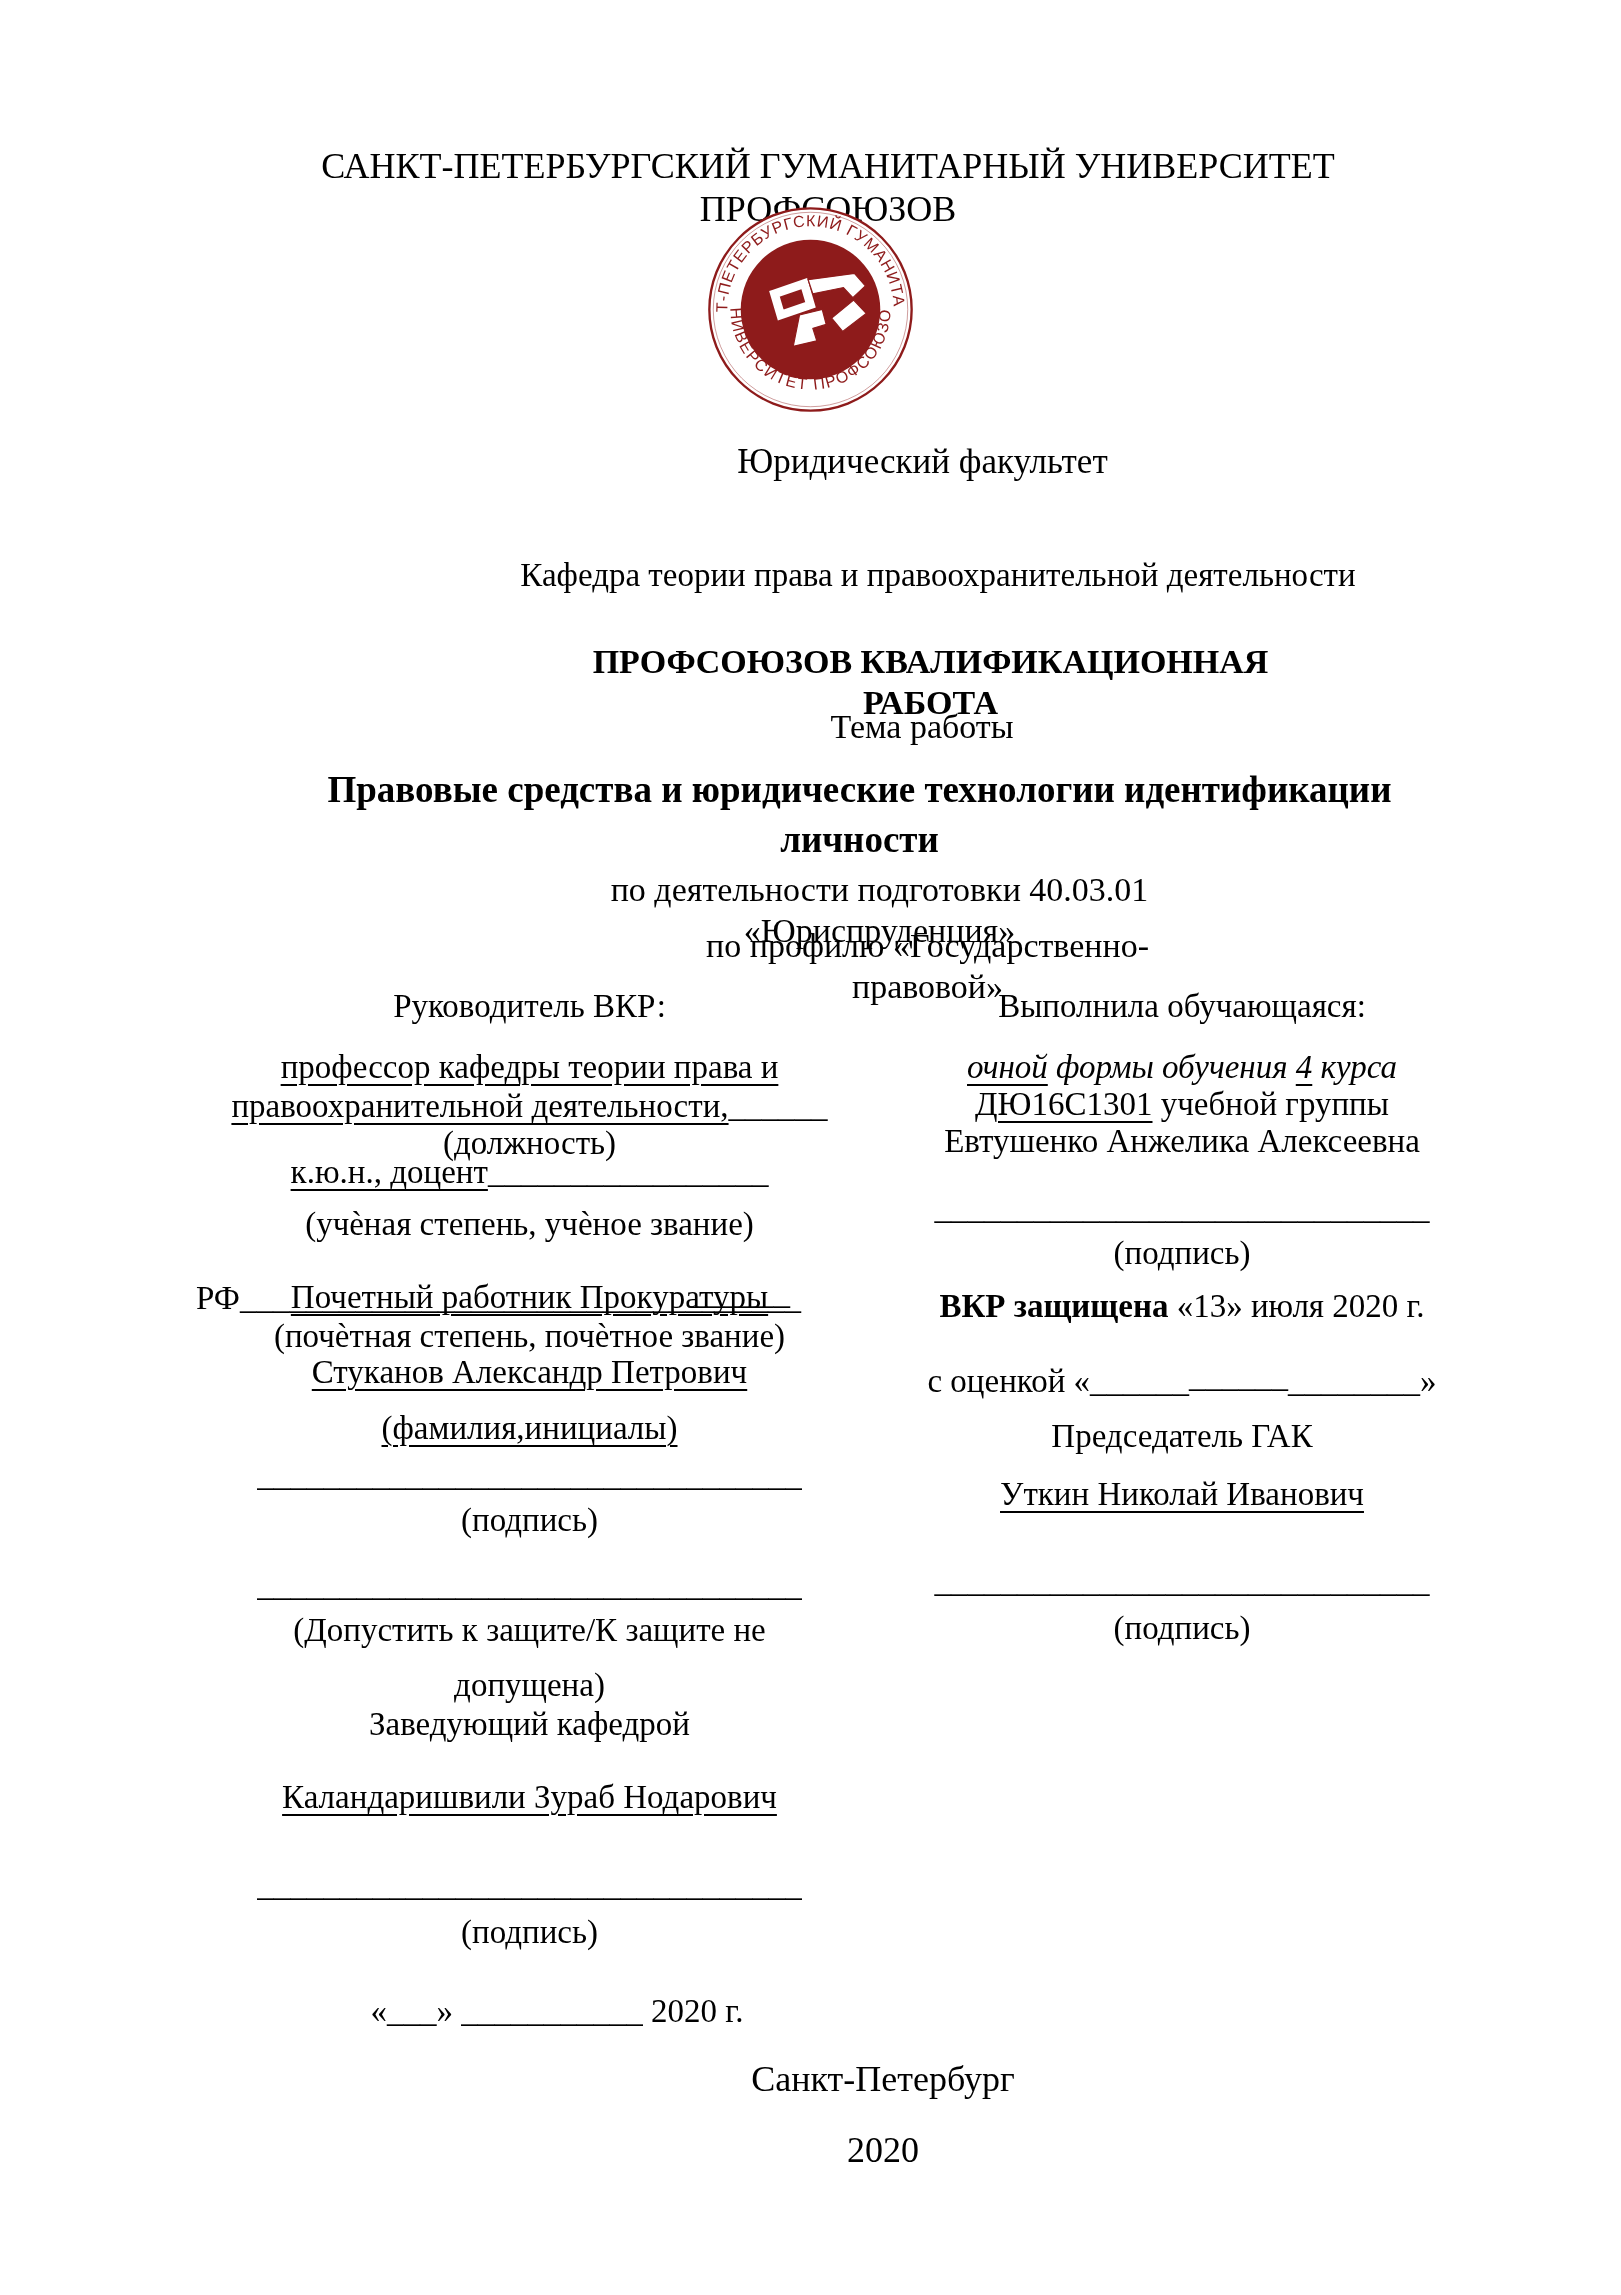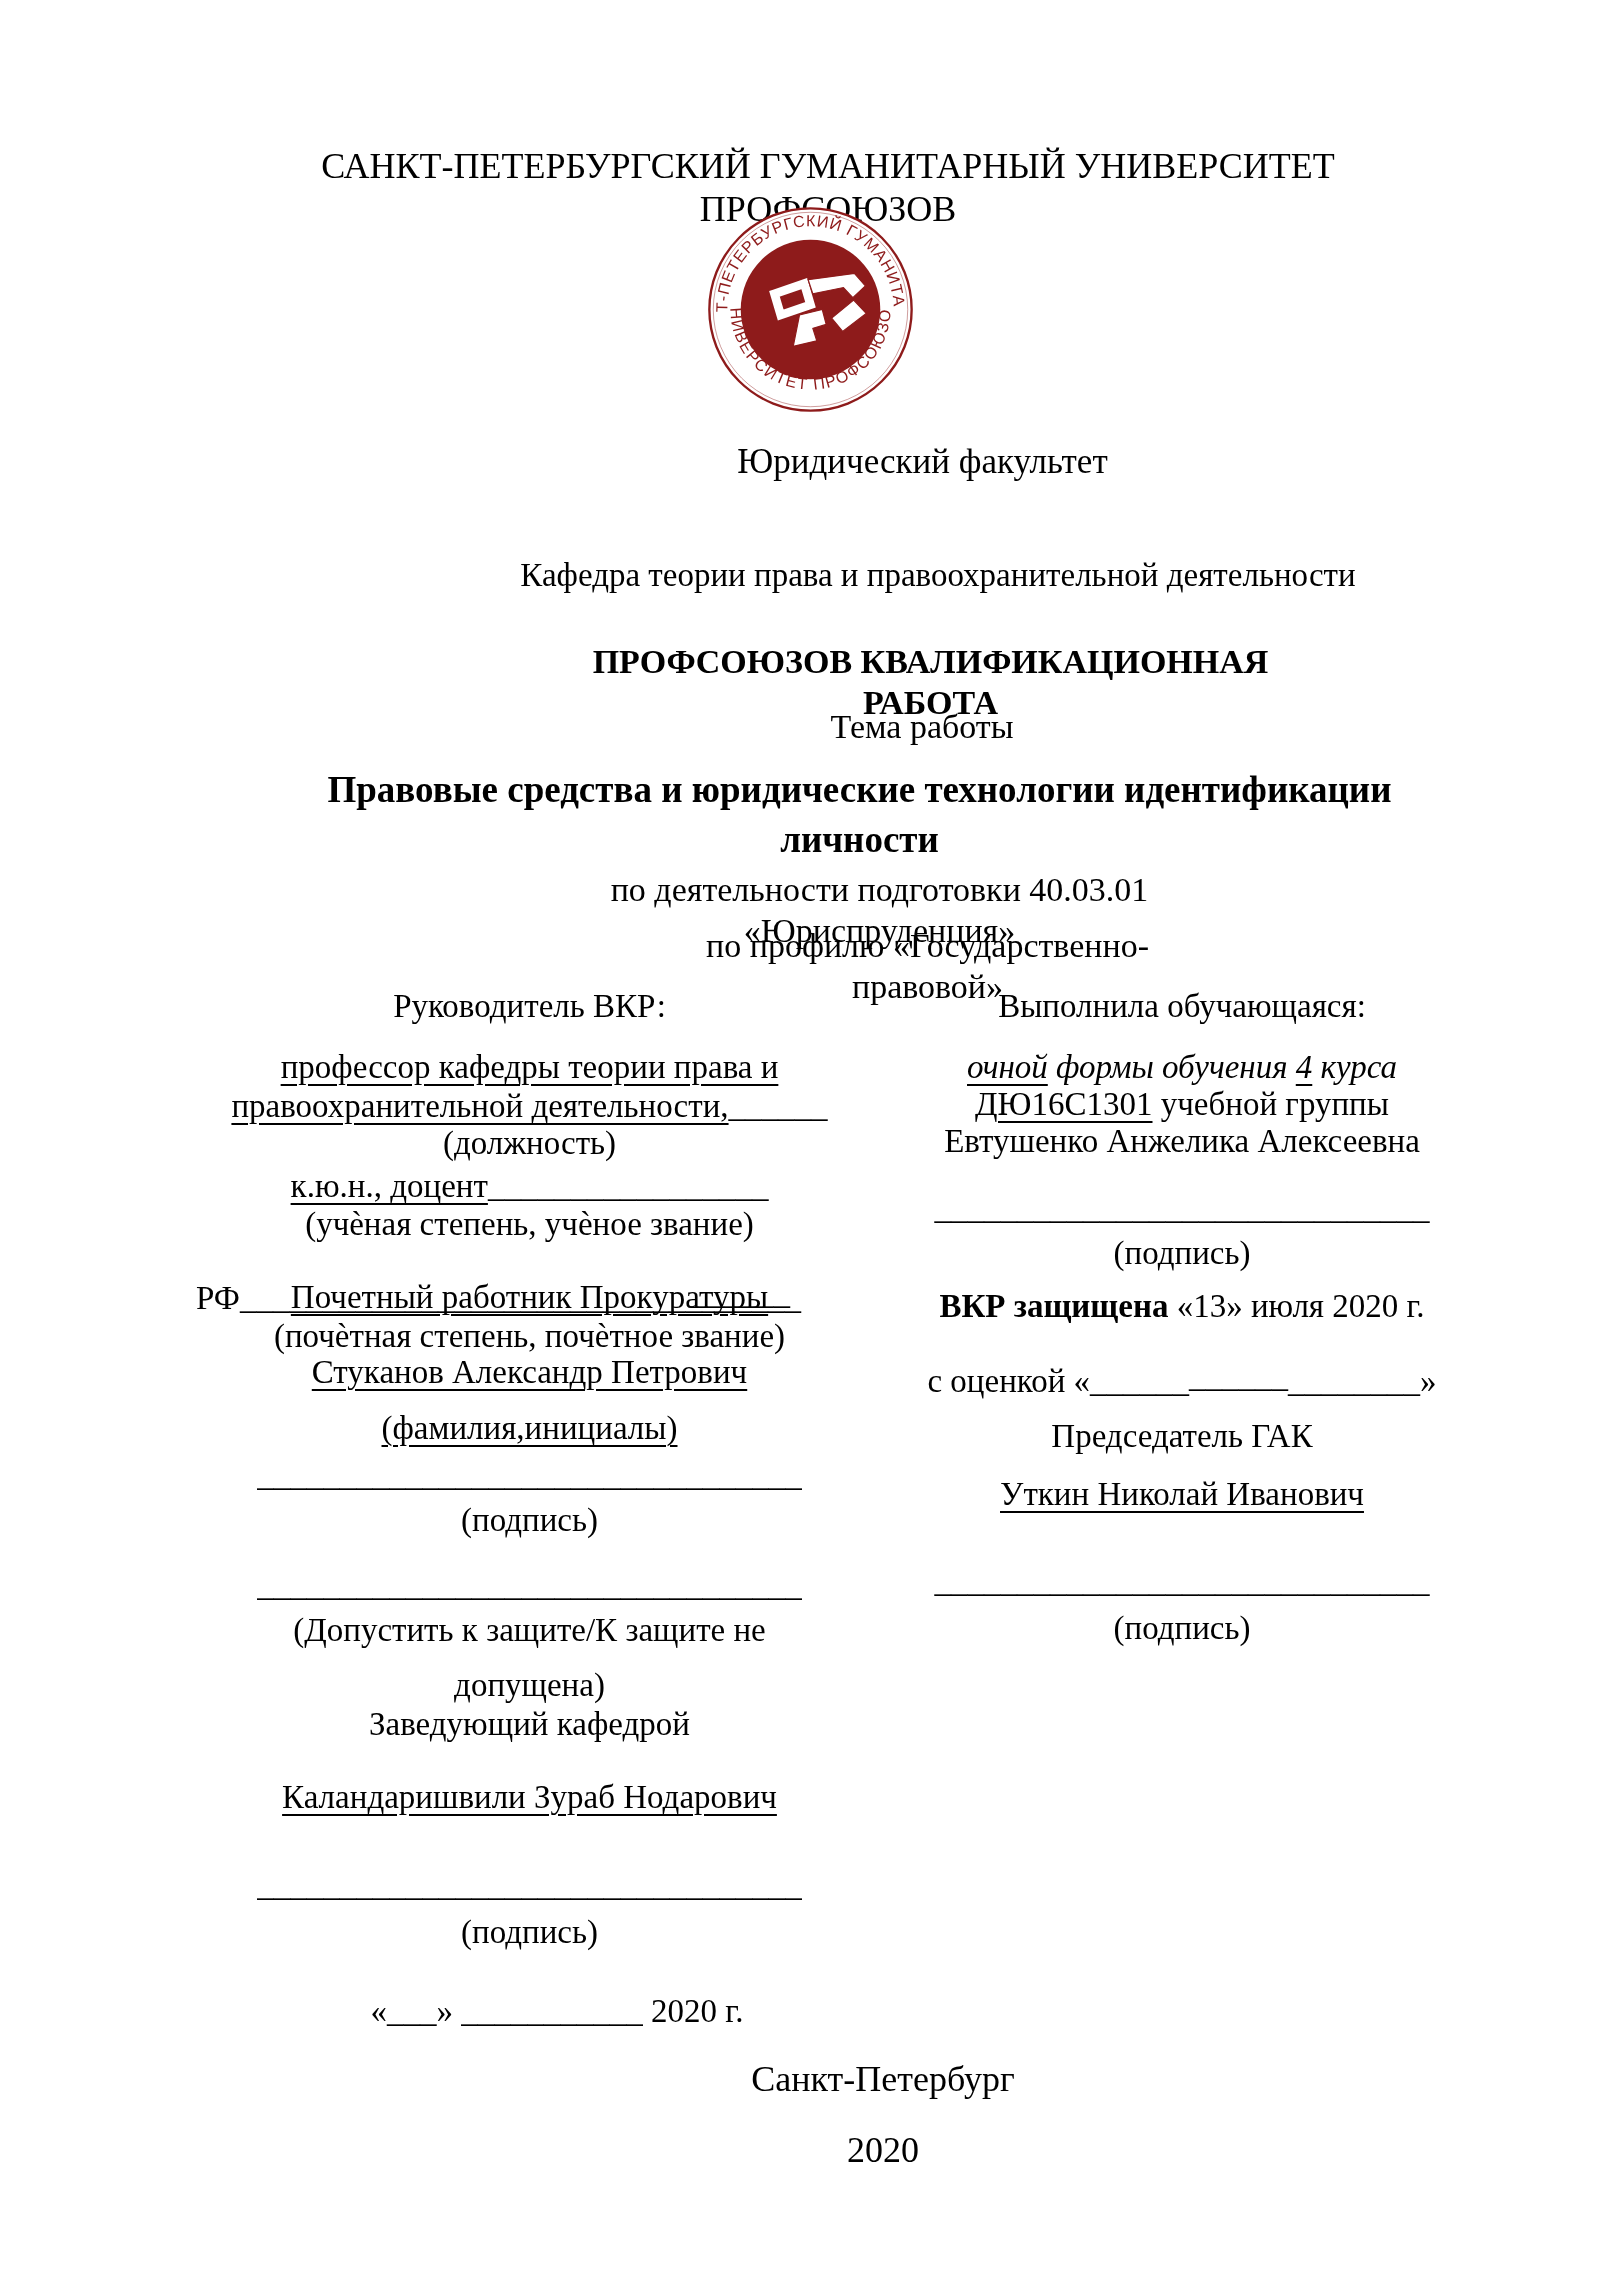--- a/index.html
+++ b/index.html
@@ -77,21 +77,21 @@
   </div>
 
   <div class="abs ctr fs43" style="top:870px;left:475px;width:809px;">по деятельности подготовки 40.03.01 «Юриспруденция»</div>
   <div class="abs ctr fs43" style="top:926px;left:634px;width:587px;">по профилю «Государственно-правовой»</div>
 
   <div id="left-col" class="col">
     <div class="line" style="top:14px;">Руководитель ВКР:</div>
     <div class="line u" style="top:75px;">профессор кафедры теории права и</div>
     <div class="line" style="top:114px;"><span class="u">правоохранительной деятельности,</span><span>______</span></div>
     <div class="line i" style="top:151px;">(должность)</div>
-    <div class="line" style="top:194px;"><span class="u">к.ю.н., доцент</span><span>_________________</span></div>
+    <div class="line" style="top:180px;"><span class="u">к.ю.н., доцент</span><span>_________________</span></div>
     <div class="line i" style="top:232px;">(учѐная степень, учѐное звание)</div>
     <div class="line u" style="top:268px;margin-top:37px;">Почетный работник Прокуратуры</div>
     <div class="line left" style="top:306px;"><span>РФ</span><span>__________________________________</span><span class="overlap">______</span></div>
     <div class="line i" style="top:344px;">(почѐтная степень, почѐтное звание)</div>
     <div class="line u" style="top:380px;">Стуканов Александр Петрович</div>
     <div class="line i u" style="top:436px;">(фамилия,инициалы)</div>
     <div class="line" style="top:483px;">_________________________________</div>
     <div class="line i" style="top:528px;">(подпись)</div>
     <div class="line" style="top:593px;">_________________________________</div>
     <div class="line i" style="top:638px;">(Допустить к защите/К защите не</div>

